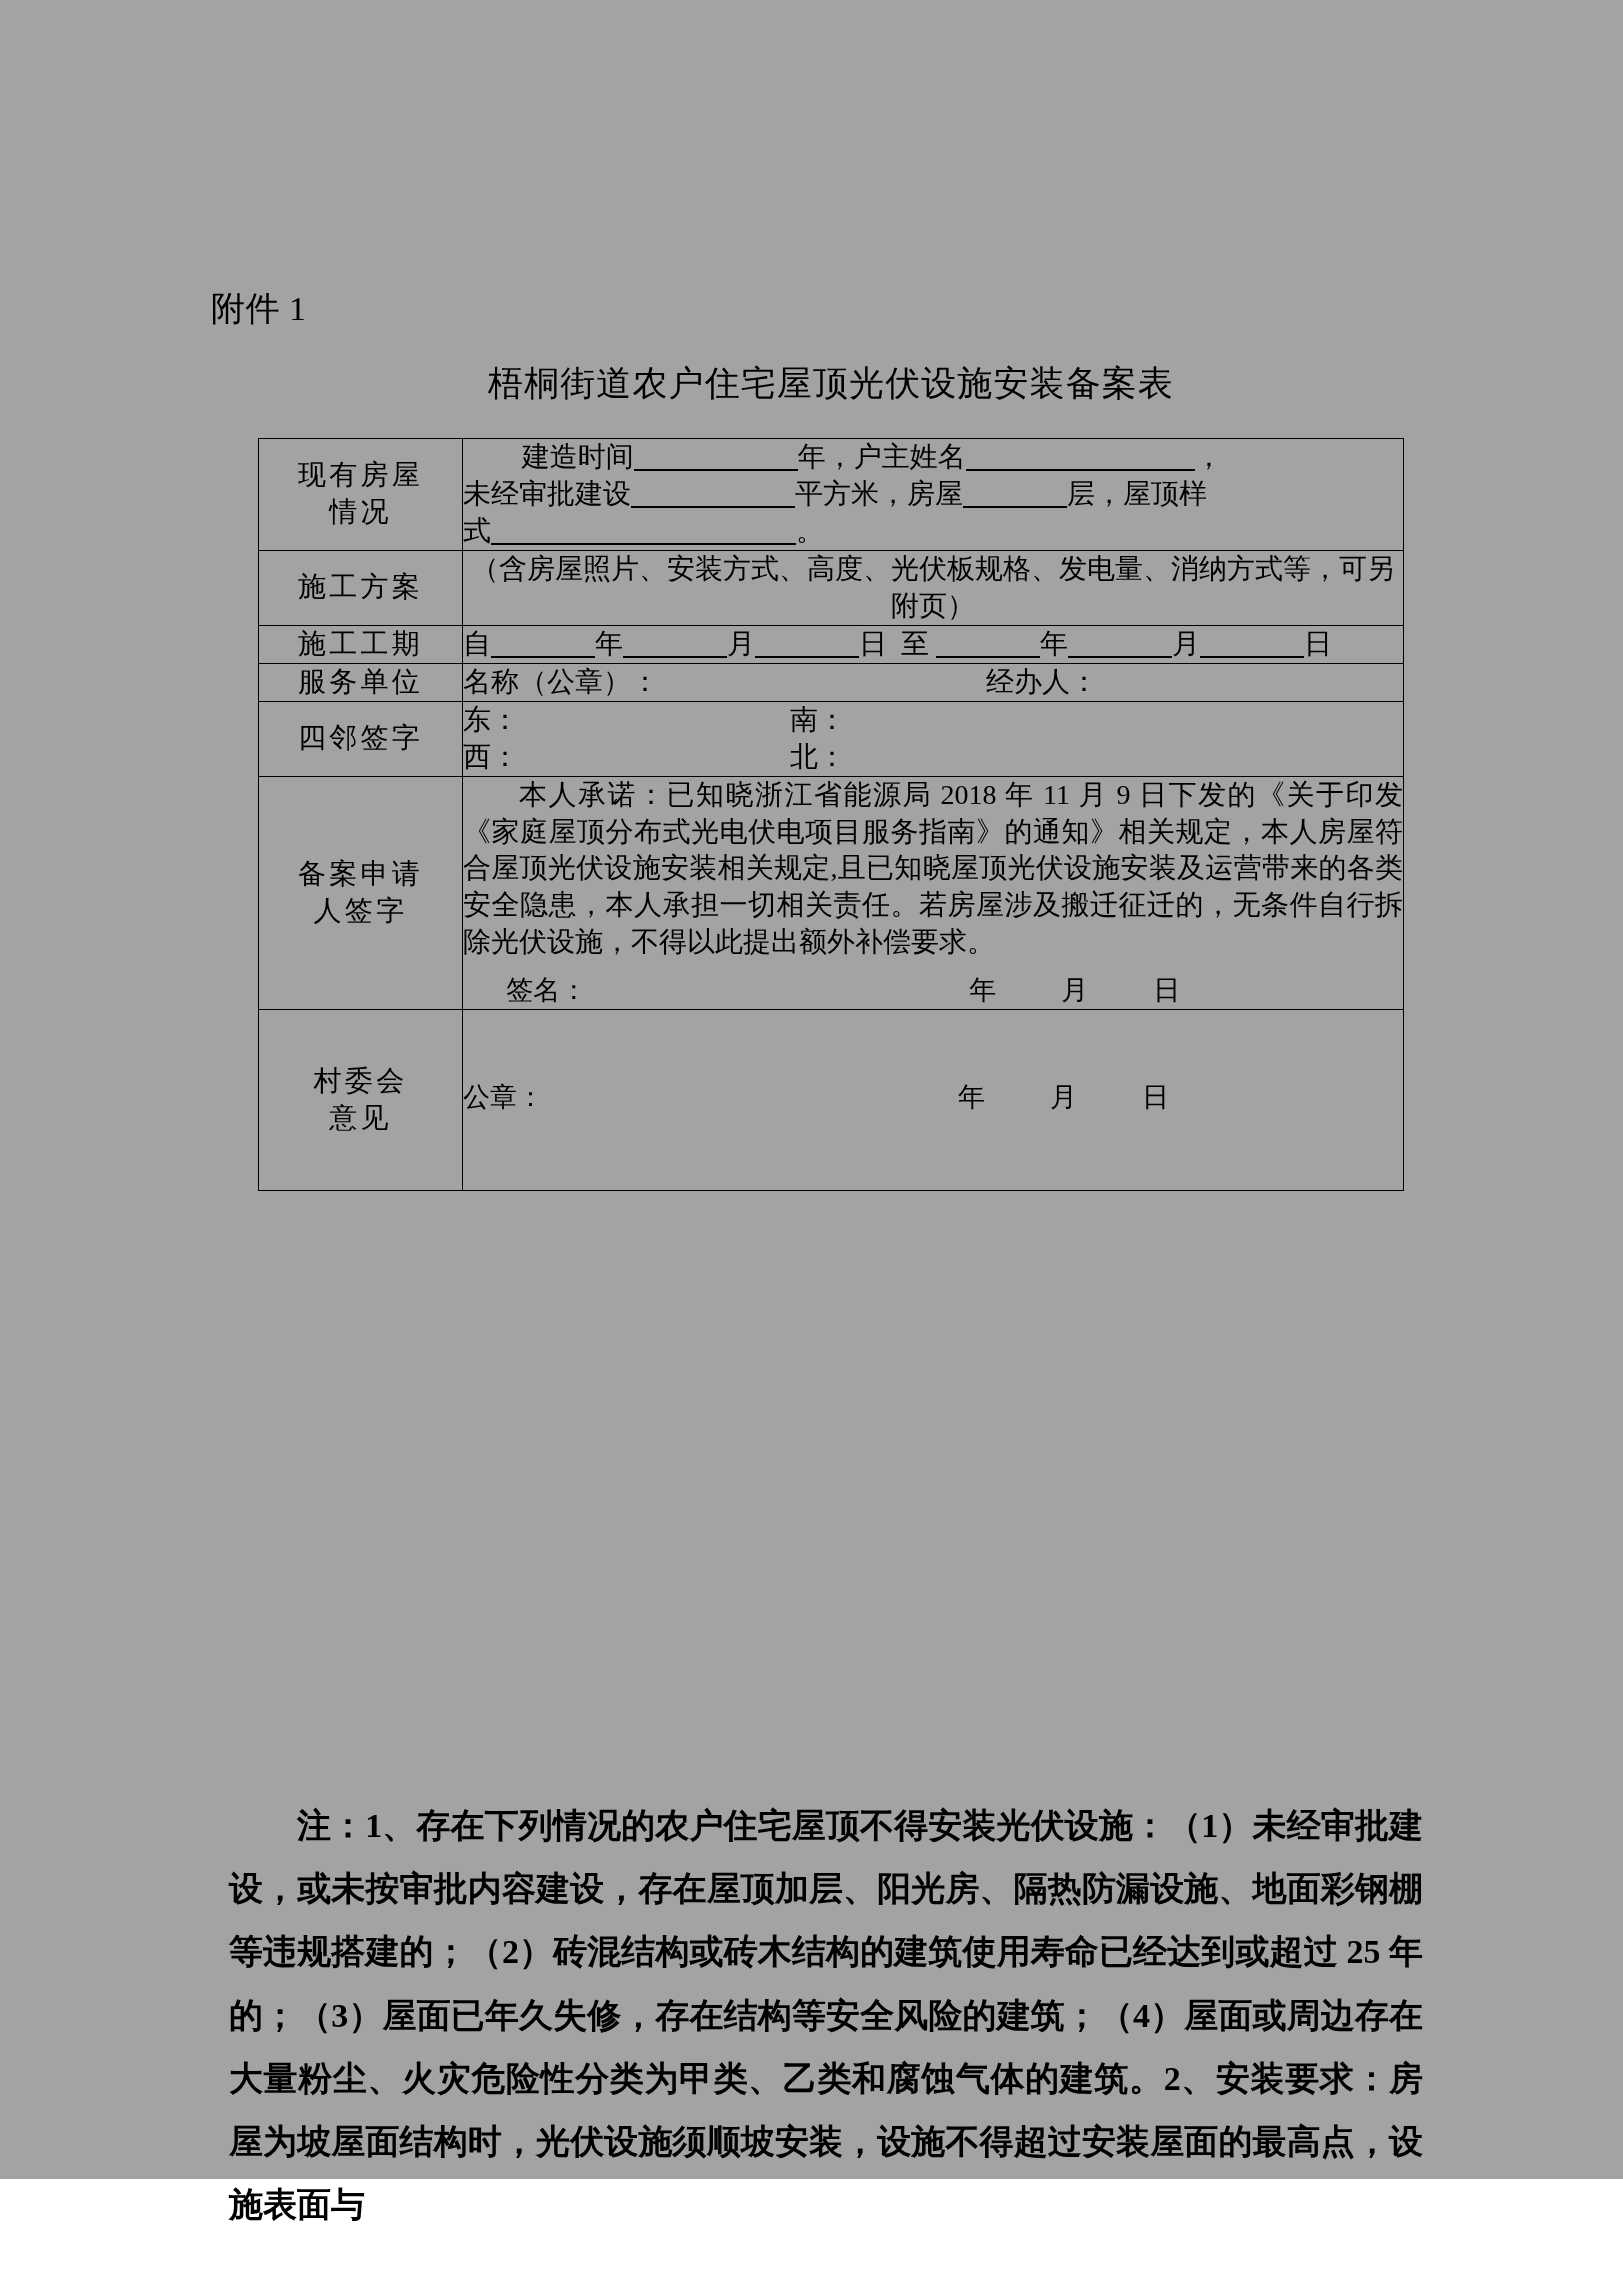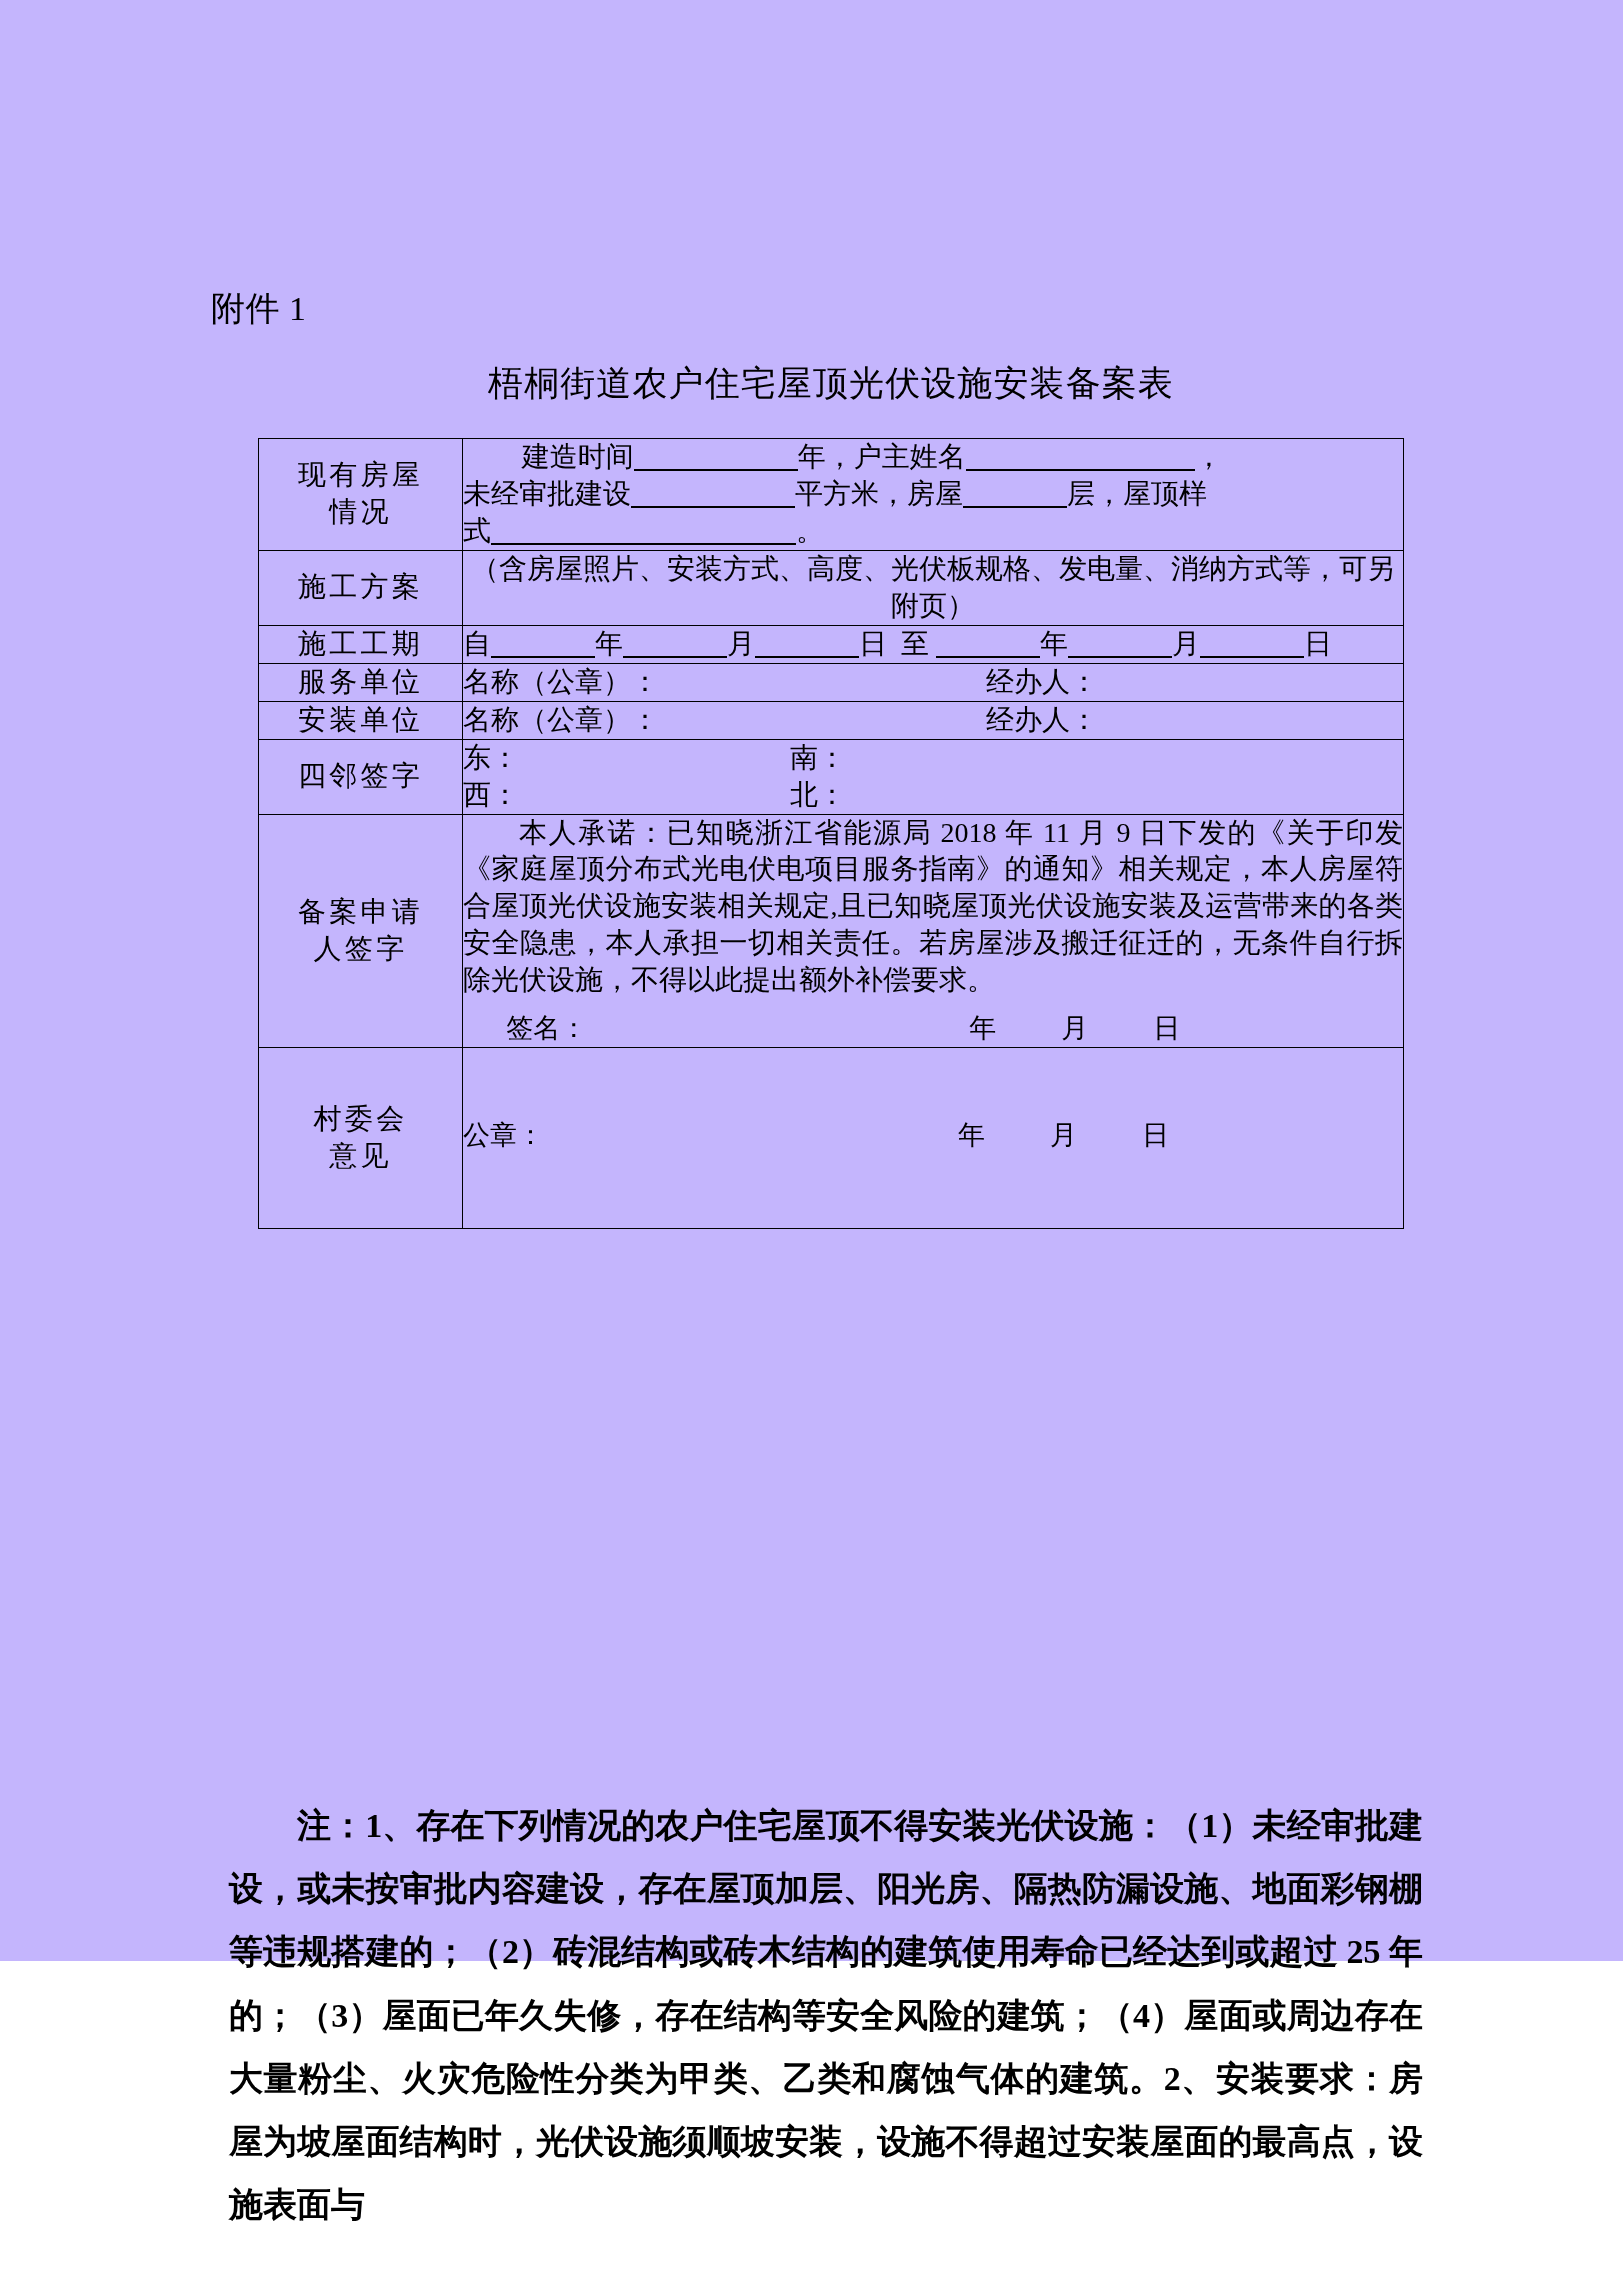--- a/index.html
+++ b/index.html
@@ -13,22 +13,22 @@
     font-family: "Liberation Serif", "DejaVu Serif", serif;
     color: #000000;
     position: relative;
     overflow: hidden;
   }
 
   .page {
     position: absolute;
     left: 0; top: 0;
     width: 1623px;
-    height: 1961px;
-    background: #c4b5fd;
+    height: 2179px;
+    background: #a3a3a3;
   }
 
   
   .attachment-label {
     position: absolute;
     left: 211px;
     top: 292px;
     font-size: 34px;
     line-height: 1;
     letter-spacing: 0.5px;
@@ -225,26 +225,20 @@
       </td>
     </tr>
 
     <tr>
       <td class="rowlabel">服务单位</td>
       <td class="unit-row">
         <span>名称（公章）：</span><span class="gap"></span><span>经办人：</span>
       </td>
     </tr>
 
-    <tr>
-      <td class="rowlabel">安装单位</td>
-      <td class="unit-row">
-        <span>名称（公章）：</span><span class="gap"></span><span>经办人：</span>
-      </td>
-    </tr>
 
     <tr>
       <td class="rowlabel">四邻签字</td>
       <td class="neighbors">
         <div>
           <span class="n-e">东：</span><span>南：</span>
         </div>
         <div>
           <span class="n-w">西：</span><span>北：</span>
         </div>

